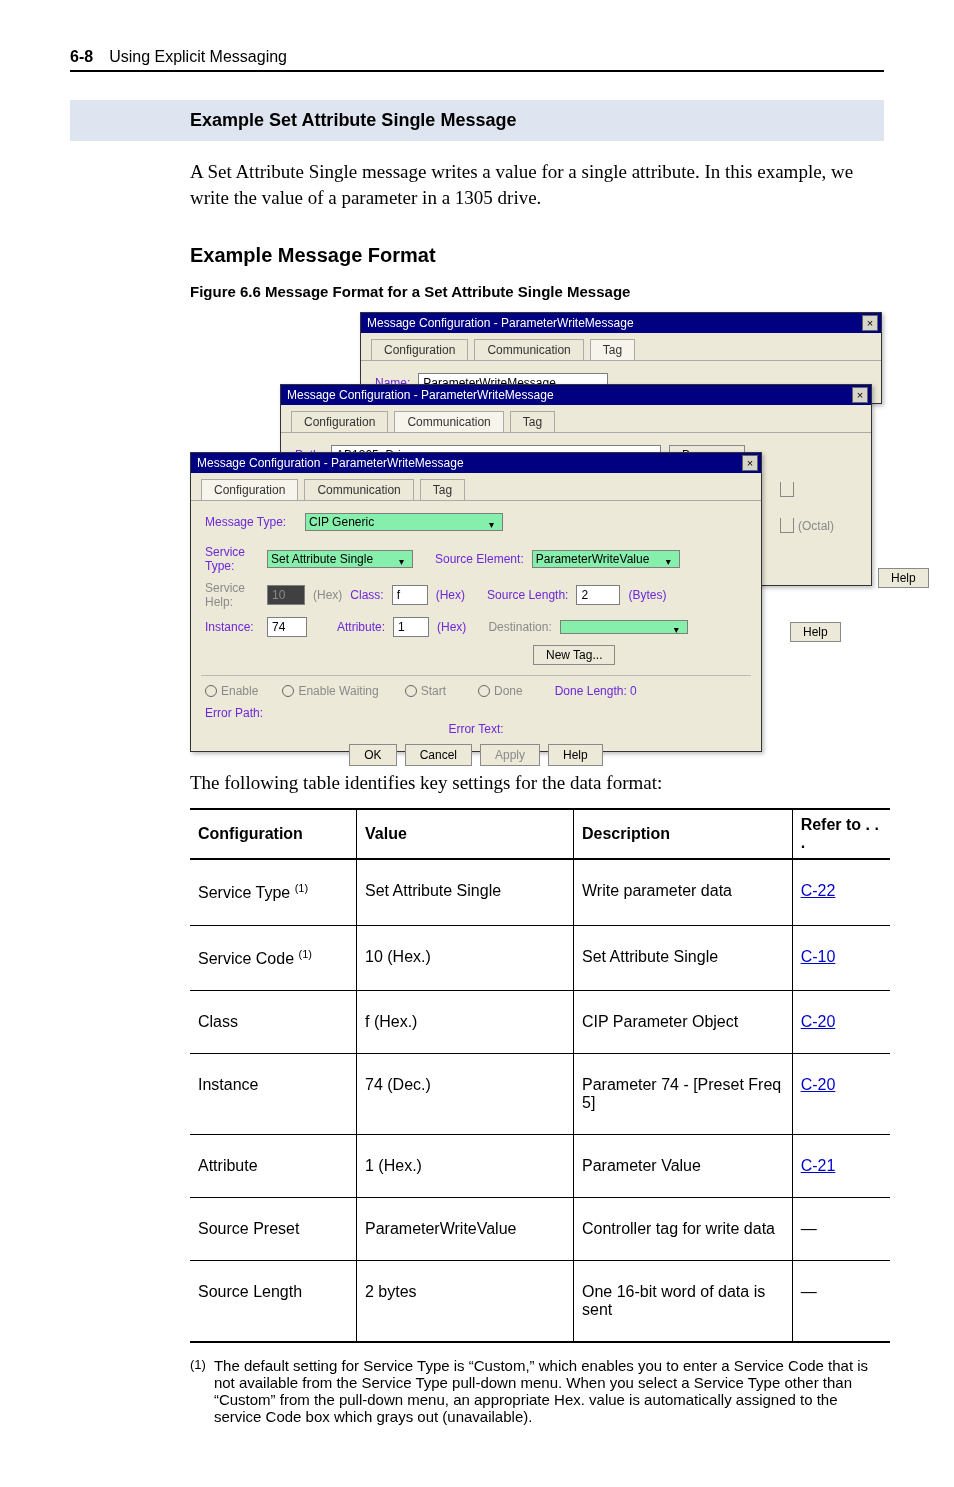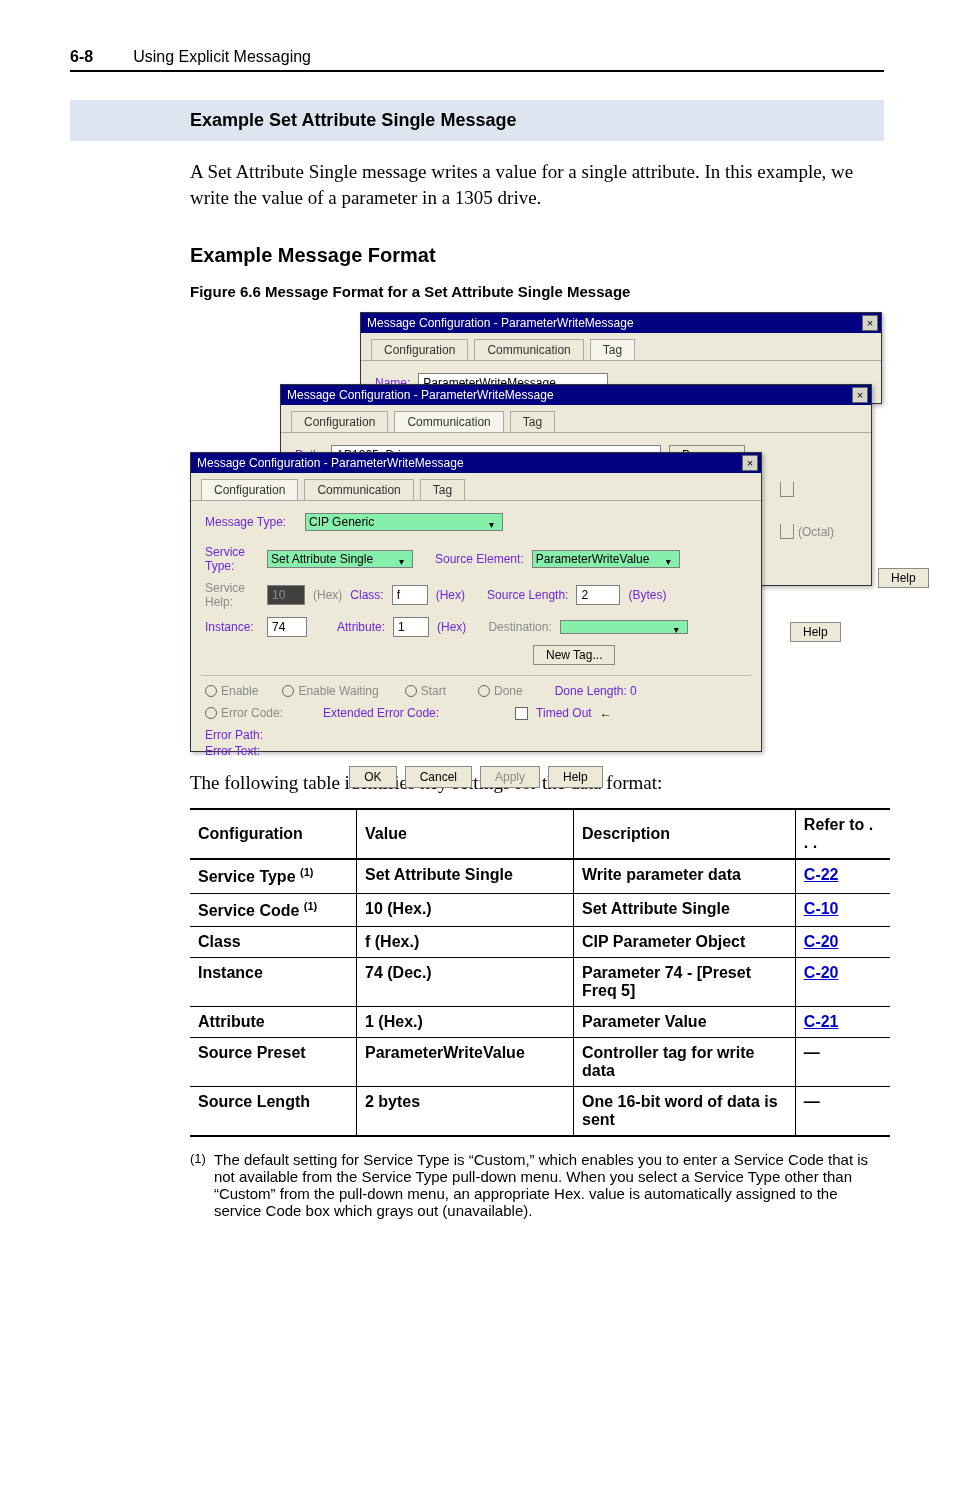--- a/index.html
+++ b/index.html
@@ -9,21 +9,21 @@
     font-family: Arial, Helvetica, sans-serif;
     color: #000;
     width: 954px;
   }
   .page {
     padding: 48px 70px 60px 70px;
   }
   .running-head {
     display: flex;
     align-items: baseline;
-    gap: 40px;
+    gap: 16px;
     font-size: 16px;
     margin-bottom: 4px;
   }
   .running-head .page-num { font-weight: bold; }
   .hr-thick {
     border: none;
     border-top: 2px solid #000;
     margin: 0 0 28px 0;
   }
   .heading-band {
@@ -162,23 +162,22 @@
     font-size: 16px;
   }
   table.data th {
     border-bottom: 2px solid #000;
     text-align: left;
     padding: 6px 8px;
     font-weight: bold;
   }
   table.data td {
     border-bottom: 1px solid #000;
-    padding: 6px 8px;
+    padding: 22px 8px;
     vertical-align: top;
-    font-weight: bold;
   }
   table.data th, table.data td {
     border-left: 0;
     border-right: 0;
   }
   table.data tr th:nth-child(1), table.data tr td:nth-child(1){ border-right: 1px solid #000; width:150px;}
   table.data tr th:nth-child(2), table.data tr td:nth-child(2){ border-right: 1px solid #000; width:200px;}
   table.data tr th:nth-child(3), table.data tr td:nth-child(3){ border-right: 1px solid #000; }
   table.data td.link { color: #0000cc; text-decoration: underline; }
   table.data tbody tr:last-child td { border-bottom: 2px solid #000; }
@@ -345,51 +344,39 @@
                 <span>Start</span>
               </span>
             <span style="width:16px"></span>
             <span class="rad gray">
                 <span class="dot"></span>
                 <span>Done</span>
               </span>
             <span style="width:16px"></span>
             <span class="lbl">Done Length:  0</span>
           </div>
-          <div class="row">
-            <span class="rad gray">
-                <span class="dot"></span>
-                <span>Error Code:</span>
-              </span>
-            <span style="width:24px"></span>
-            <span class="lbl">Extended Error Code:</span>
-            <span style="width:60px"></span>
-            <span class="chk"></span>
-            <span class="lbl">Timed Out</span>
-              <span> ←</span>
-          </div>
           <div class="row" style="gap:2px;margin-bottom:2px;">
             <span class="lbl">Error Path:</span>
           </div>
-          <div class="row" style="gap:2px;">
+          <div class="row" style="gap:2px;justify-content:center;">
             <span class="lbl">Error Text:</span>
           </div>
           <div class="row" style="justify-content:center; gap:8px; margin-top:4px;">
             <button class="btn">OK</button>
             <button class="btn">Cancel</button>
             <button class="btn gray" disabled="">Apply</button>
             <button class="btn">Help</button>
           </div>
         </div>
       </div>
 
       <div style="position:absolute; left:590px; top:170px;">
         <span class="ffrag"></span>
       </div>
-      <div style="position:absolute; left:590px; top:212px; display:flex; align-items:center; gap:4px;">
+      <div style="position:absolute; left:590px; top:206px; display:flex; align-items:center; gap:4px;">
         <span class="ffrag"></span>
         <span class="gray">(Octal)</span>
       </div>
       <div style="position:absolute; left:600px; top:310px;">
         <button class="btn small">Help</button>
       </div>
       <div style="position:absolute; left:688px; top:256px;">
         <button class="btn small">Help</button>
       </div>
     </div>

